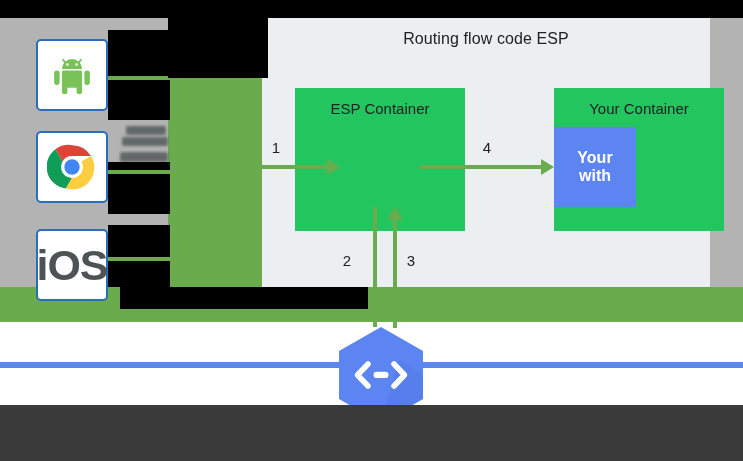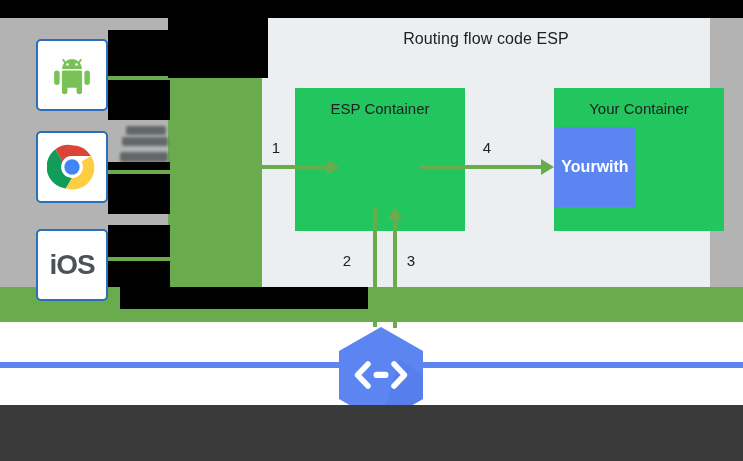--- a/index.html
+++ b/index.html
@@ -123,21 +123,21 @@
     border: 2px solid #2a6ebb;
     border-radius: 5px;
     box-sizing: border-box;
     display: flex;
     align-items: center;
     justify-content: center;
   }
   .ios-text {
     font-family: "Liberation Sans", sans-serif;
     font-weight: bold;
-    font-size: 28px;
+    font-size: 43px;
     color: #4d5355;
     letter-spacing: -1px;
     text-align: right;
   }
 
   
   .smudge {
     background: #555b5d;
     filter: blur(1.6px);
     opacity: .85;
@@ -175,21 +175,21 @@
   <div class="abs panel"></div>
   <div class="abs panel-title">Routing flow code ESP</div>
 
   <div class="abs subcontainer" style="left:295px; top:88px; width:170px; height:143px;">
     <div class="subcontainer-label">ESP Container</div>
   </div>
 
   <div class="abs subcontainer" style="left:510px; top:88px; width:170px; height:143px;margin-left:44px;">
     <div class="subcontainer-label">Your Container</div>
   </div>
-  <div class="abs esp-box" style="left:554px; top:127px; width:82px; height:80px; flex-direction:row;">
+  <div class="abs esp-box" style="left:554px; top:127px; width:82px; height:80px; flex-direction:column;">
     <span>Your</span>
     <span>with</span>
   </div>
 
   <div class="abs arrow-line-h" style="left:262px; top:165px; width:66px;"></div>
   <div class="abs arrow-head-right" style="left:327px; top:159px;"></div>
   <div class="abs arrow-label" style="left:263px; top:139px; width:26px;">1</div>
 
   <div class="abs arrow-line-h" style="left:420px; top:165px; width:122px;"></div>
   <div class="abs arrow-head-right" style="left:541px; top:159px;"></div>

